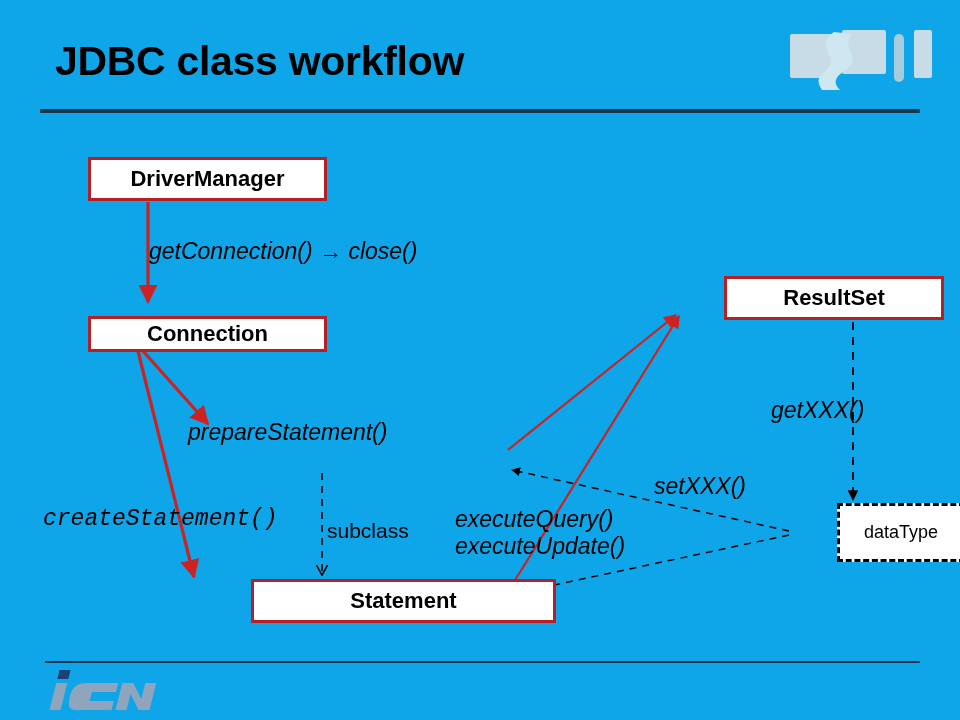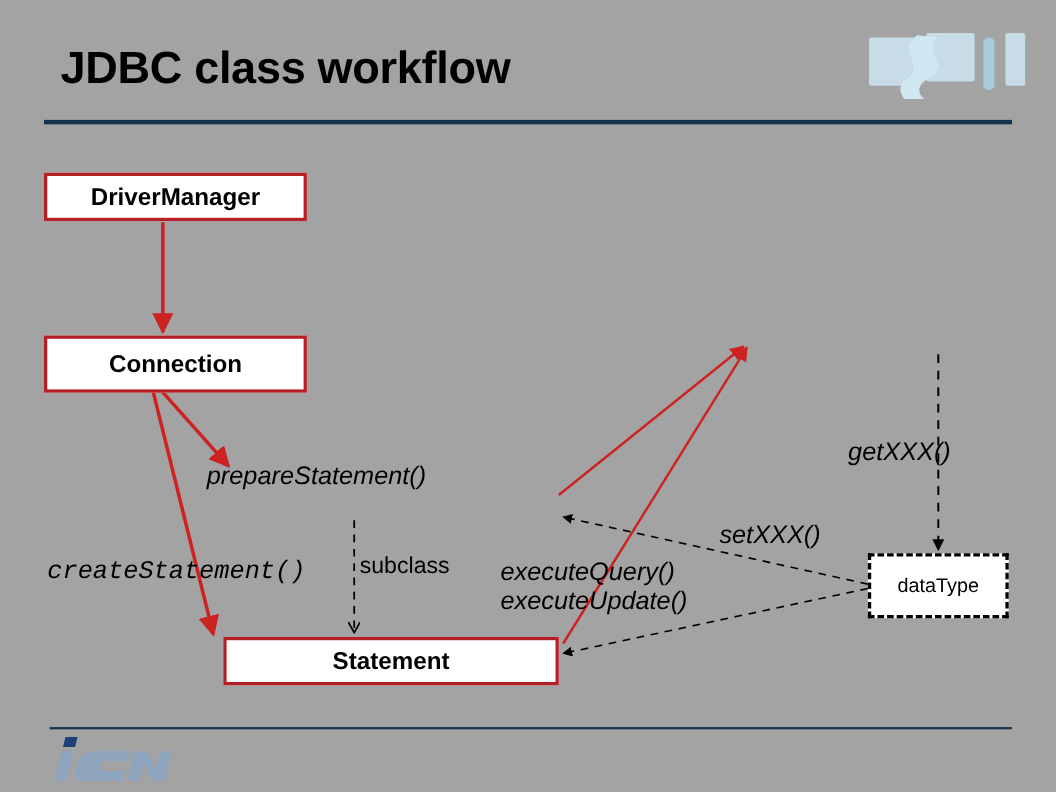--- a/index.html
+++ b/index.html
@@ -4,21 +4,21 @@
 <style>
   html, body {
     margin: 0;
     padding: 0;
     background: #ffffff;
   }
   #slide {
     position: relative;
     width: 960px;
     height: 720px;
-    background: #a3a3a3;
+    background: #0ea5e9;
     overflow: hidden;
     font-family: "Liberation Sans", sans-serif;
   }
 
   
   #slide-title {
     position: absolute;
     left: 55px;
     top: 38px;
     font-size: 41px;
@@ -75,53 +75,54 @@
     position: absolute;
     box-sizing: border-box;
     display: flex;
     align-items: center;
     justify-content: center;
     background: #ffffff;
     color: #000000;
     font-weight: 700;
     font-size: 22px;
     white-space: nowrap;
+    margin-left: 48px;
   }
   .node.solid {
     border: 3px solid #b42025;
   }
   .node.dashed {
     border: 3px dashed #000000;
     font-weight: 400;
     font-size: 18px;
   }
 
   #node-drivermanager { left: 40px;  top: 157px; width: 239px; height: 44px; }
-  #node-connection    { left: 40px;  top: 305px; width: 239px; height: 52px; }
+  #node-connection    { left: 40px;  top: 316px; width: 239px; height: 36px; }
   #node-preparedstmt  { left: 203px; top: 427px; width: 305px; height: 44px; }
   #node-statement     { left: 203px; top: 579px; width: 305px; height: 44px; }
   #node-resultset     { left: 676px; top: 276px; width: 220px; height: 44px; }
   #node-datatype      { left: 789px; top: 503px; width: 128px; height: 59px; }
 
   
   .edge-label {
     position: absolute;
     font-style: italic;
     font-size: 23px;
     color: #000000;
     white-space: nowrap;
   }
   .edge-label.plain {
     font-style: normal;
     font-size: 21px;
   }
   #label-getconnection   { left: 149px; top: 238px; }
   #label-preparestatement{ left: 188px; top: 388px; margin-top: 31px; }
   #label-createstatement { left: 43px;  top: 506px; font-family: Liberation Mono, monospace; }
-  #label-subclass        { left: 327px; top: 503px; text-align: right; }
+  #label-subclass        { left: 327px; top: 519px; text-align: right; }
   #label-executequery    { left: 455px; top: 506px; }
   #label-executeupdate   { left: 455px; top: 533px; }
   #label-setxxx          { left: 654px; top: 473px; }
   #label-getxxx          { left: 771px; top: 397px; }
 </style>
 </head>
 <body>
 
 <div id="slide">
 
@@ -174,25 +175,29 @@
 
   <div class="node solid" id="node-connection">
     <span>Connection</span>
   </div>
 
 
   <div class="node solid" id="node-statement">
     <span>Statement</span>
   </div>
 
+  <div class="node solid" id="node-resultset">
+    <span>ResultSet</span>
+  </div>
 
   <div class="node dashed" id="node-datatype">
     <span>dataType</span>
   </div>
 
+  <div class="edge-label" id="label-getconnection">getConnection() → close()</div>
 
   <div class="edge-label" id="label-preparestatement">prepareStatement()</div>
 
   <div class="edge-label" id="label-createstatement">createStatement()</div>
 
   <div class="edge-label plain" id="label-subclass">subclass</div>
 
   <div class="edge-label" id="label-executeupdate">executeUpdate()</div>
 
   <div class="edge-label" id="label-executequery">executeQuery()</div>

